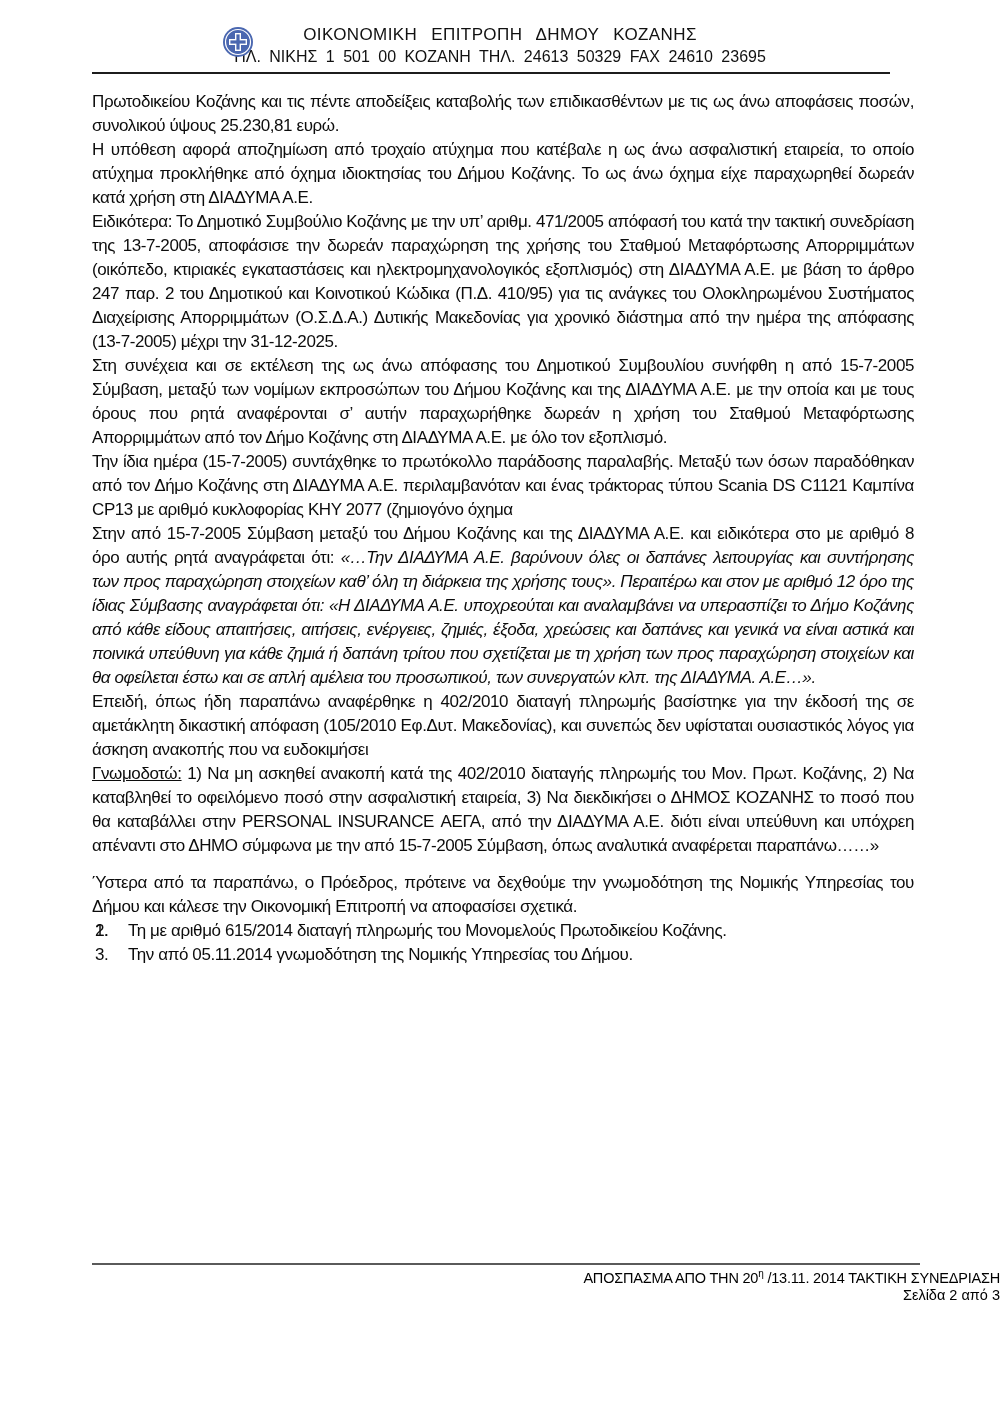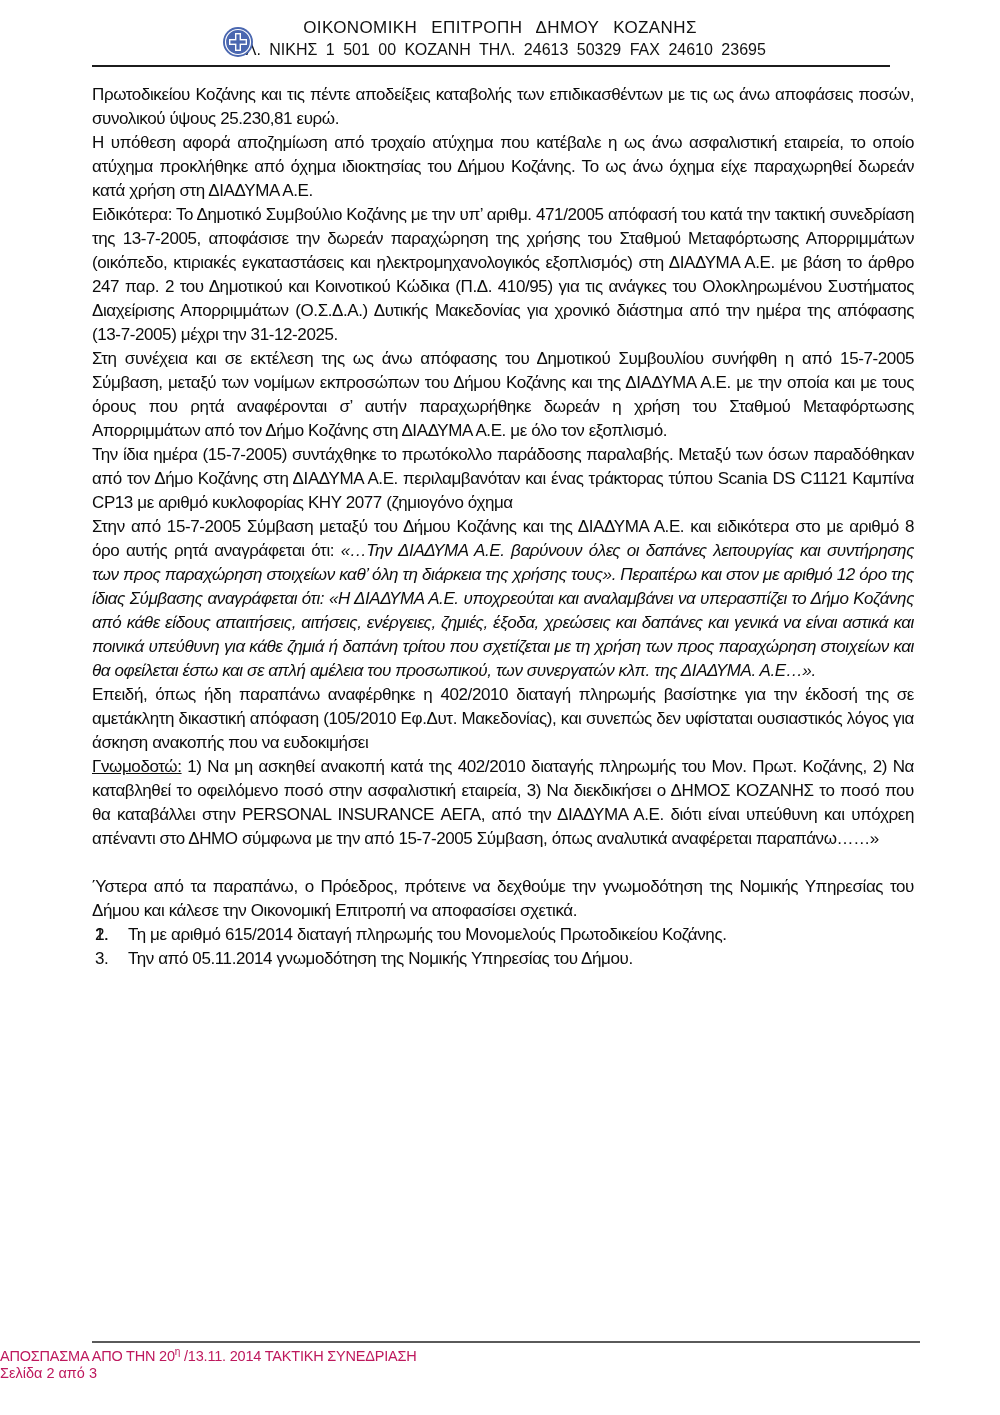--- a/index.html
+++ b/index.html
@@ -5,45 +5,45 @@
   * { margin:0; padding:0; box-sizing:border-box; }
   html,body { background:#ffffff; }
   body {
     width:1000px; height:1415px;
     font-family:"Liberation Sans", sans-serif;
     color:#0c0c0c;
   }
   .page { position:relative; width:1000px; height:1415px; background:#fff; overflow:hidden; }
 
   
-  .doc-header { position:relative; padding-top:18px; text-align:center; }
+  .doc-header { position:relative; padding-top:25px; text-align:center; }
   .logo { position:absolute; left:222px; top:26px; width:32px; height:32px; }
   .h-line1 { font-size:17px; letter-spacing:.4px; word-spacing:9px; color:#111; }
   .h-line2 { font-size:16px; word-spacing:4px; margin-top:3px; color:#111; }
   .header-rule { border:none; border-top:2px solid #1c1c1c; margin:6px 110px 0 92px; }
 
   
   .doc-body {
     margin:16px 86px 0 92px;
     font-size:17px; line-height:24px;
     letter-spacing:-0.4px;
     text-align:justify;
     height:1250px; overflow:hidden;
   }
   .para { text-align:justify; }
-  .space-before { margin-top:24px; }
+  .space-before { margin-top:13px; }
   .italic { font-style:italic;margin-top:40px; }
   .underline { text-decoration:underline; }
 
   .num-list { list-style:none; }
   .num-list li { position:relative; padding-left:36px; text-align:justify; }
   .num-list .num { position:absolute; left:3px; }
 
   
-  .doc-footer { position:absolute; left:0; right:0; top:1341px; text-align:left; color:#be185d; }
+  .doc-footer { position:absolute; left:0; right:0; top:1263px; text-align:right; color:#000000; }
   .footer-rule { border:none; border-top:2px solid #5a5a5a; margin:0 80px 3px 92px; }
   .f-line1 { font-size:14.5px; letter-spacing:-0.2px; }
   .f-line1 sup { font-size:10px; }
   .f-line2 { font-size:14.5px; margin-top:1px; }
 </style>
 </head>
 <body>
 
 <div class="page">
 

